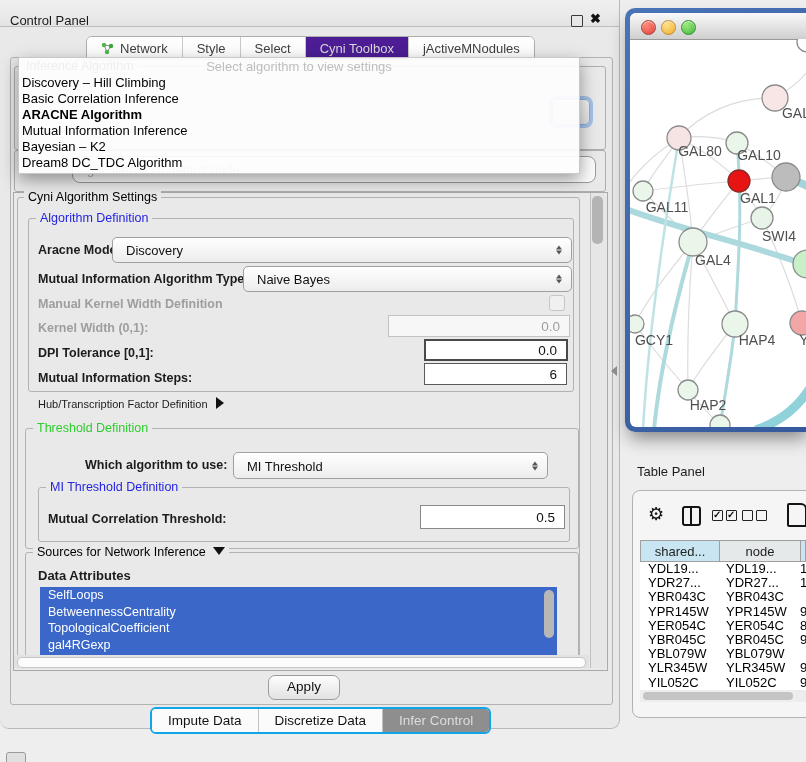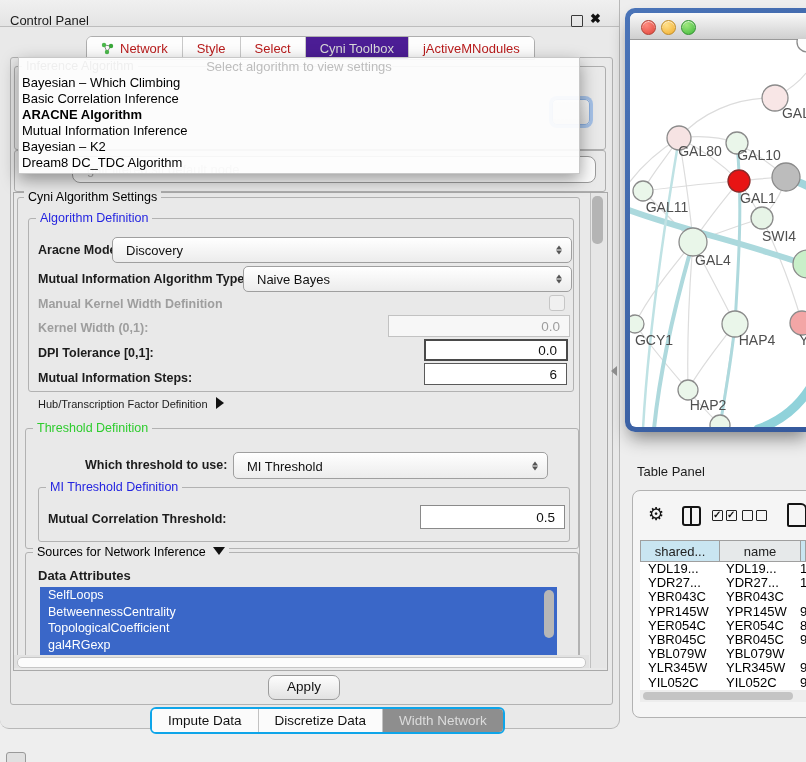--- a/index.html
+++ b/index.html
@@ -14,21 +14,21 @@
       border-left:none;border-radius:0 0 9px 9px}
   #cp-titlebar{left:0;top:8;width:619px;height:26px;background:linear-gradient(#f0f0f0,#e4e4e4);
       border-bottom:1px solid #bdbdbd}
   #cp-title{left:10px;top:13px;font-size:13px;color:#1b1b1b}
   #float-btn{left:571px;top:15px;width:10px;height:10px;border:1.7px solid #3a3a3a;border-radius:1px}
   #close-btn{left:590px;top:11px;font-size:13px;font-weight:700;color:#111}
 
   
   #tabbar{left:86px;top:36px;height:22px;display:flex;z-index:6;border:1px solid #aeaeae;
       border-radius:6px 6px 0 0;overflow:hidden;background:#fdfdfd}
-  .tab{display:flex;align-items:center;padding:0 14px;font-size:13px;color:#b91c1c;
+  .tab{display:flex;align-items:center;padding:0 14px;font-size:13px;color:#404040;
       border-right:1px solid #c9c9c9;background:#fdfdfd}
   .tab:last-child{border-right:none}
   .tab.sel{background:#4c1d95;color:#d9d9d9}
   .tab .net-ic{margin-right:6px}
 
   
   #content-panel{left:10px;top:57px;width:601px;height:646px;border:1px solid #b2b2b2;
       border-radius:3px;background:#e9e9e9}
 
   
@@ -191,21 +191,21 @@
   <div id="content-panel" class="abs"></div>
 
   <div id="frag-g1" class="abs frag"></div>
   <span id="frag-g1-legend" class="abs frag nowrap">Inference Algorithm</span>
   <div id="frag-combo" class="abs frag"></div>
   <div id="frag-g2" class="abs frag"></div>
   <div id="frag-field" class="abs frag nowrap">galFiltered.sif default node</div>
 
   <div id="dropdown" class="abs">
     <div id="dd-prompt">Select algorithm to view settings</div>
-    <div class="dd-item">Bayesian – Which Climbing</div>
+    <div class="dd-item">Discovery – Hill Climbing</div>
     <div class="dd-item">Basic Correlation Inference</div>
     <div class="dd-item bold">ARACNE Algorithm</div>
     <div class="dd-item">Mutual Information Inference</div>
     <div class="dd-item">Bayesian – K2</div>
     <div class="dd-item">Dream8 DC_TDC Algorithm</div>
   </div>
 
   <div id="scrollpane" class="abs"></div>
 
   <div class="gbox" style="left:17px;top:197px;width:561px;height:465px"></div>
@@ -242,21 +242,21 @@
   <div class="field strong" style="left:424px;top:339px;width:131px;height:18px">0.0</div>
 
   <span class="lbl" style="left:38px;top:371px">Mutual Information Steps:</span>
   <div class="field med" style="left:424px;top:363px;width:132px;height:20px">6</div>
 
   <span class="lbl plain" style="left:38px;top:397px"><span>Hub/Transcription Factor Definition</span><span class="tri-right"></span></span>
 
   <div class="gbox" style="left:25px;top:428px;width:552px;height:119px"></div>
   <span class="legend green" style="left:33px;top:421px">Threshold Definition</span>
 
-  <span class="lbl" style="left:85px;top:458px">Which threshold to use:</span>
+  <span class="lbl" style="left:85px;top:458px">Which algorithm to use:</span>
   <div class="combo" style="left:233px;top:452px;width:313px;height:25px">
     <span class="ctxt">MI Threshold</span>
     <span class="spin">
         <i class="up"></i>
         <i class="dn"></i>
       </span>
   </div>
 
   <div class="gbox" style="left:38px;top:487px;width:530px;height:53px"></div>
   <span class="legend blue" style="left:46px;top:480px">MI Threshold Definition</span>
@@ -283,21 +283,21 @@
   <div id="apply-btn" class="abs">Apply</div>
 
   <div id="btabs" class="abs">
     <div class="btab">
       <span>Impute Data</span>
     </div>
     <div class="btab">
       <span>Discretize Data</span>
     </div>
     <div class="btab sel">
-      <span>Width Network</span>
+      <span>Infer Control</span>
     </div>
   </div>
 
   <div id="grip" class="abs"></div>
   <div id="corner-btn" class="abs"></div>
 
   <div id="netwin" class="abs"></div>
   <div id="netwin-inner" class="abs">
     <div id="net-titlebar">
       <span class="light" id="light-red"></span>
@@ -385,21 +385,21 @@
   </span>
   <span id="unchecked-pair" class="abs tp-icon cb-pair">
     <span class="cb"></span>
     <span class="cb"></span>
   </span>
   <span id="doc-ic" class="abs tp-icon"></span>
 
   <div id="tbl" class="abs">
     <div id="tbl-head">
       <div class="th blue" style="width:78px">shared...</div>
-      <div class="th gray" style="width:80px">name</div>
+      <div class="th gray" style="width:80px">node</div>
       <div class="th blue" style="flex:1"></div>
     </div>
   </div>
   <div id="tbl-body" class="abs">
     <div class="trow">
         <span class="tc1">YDL19...</span>
         <span class="tc2">YDL19...</span>
         <span class="tc3">13</span>
       </div>
     <div class="trow">

